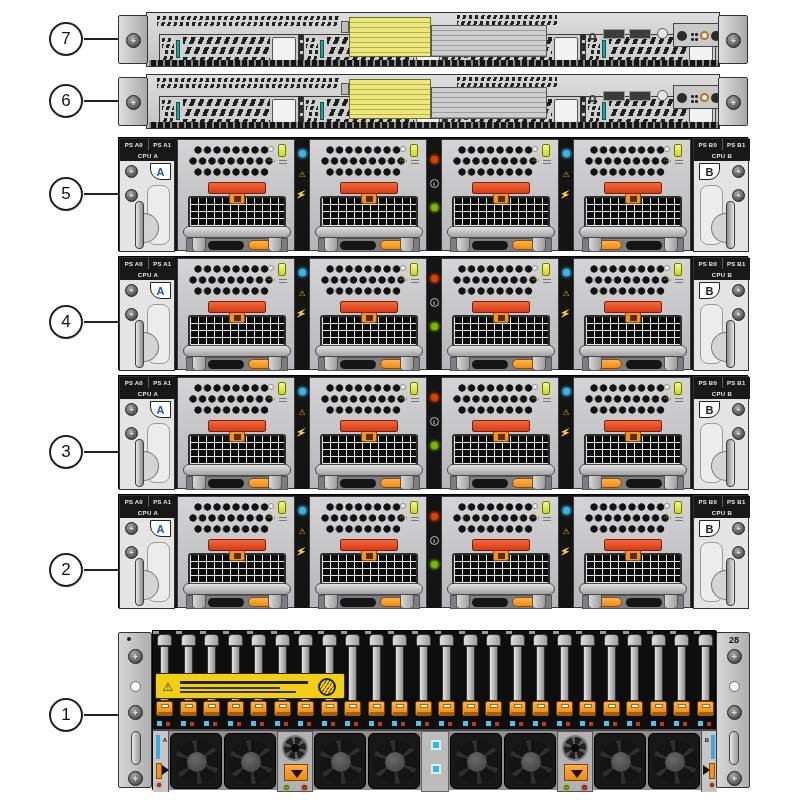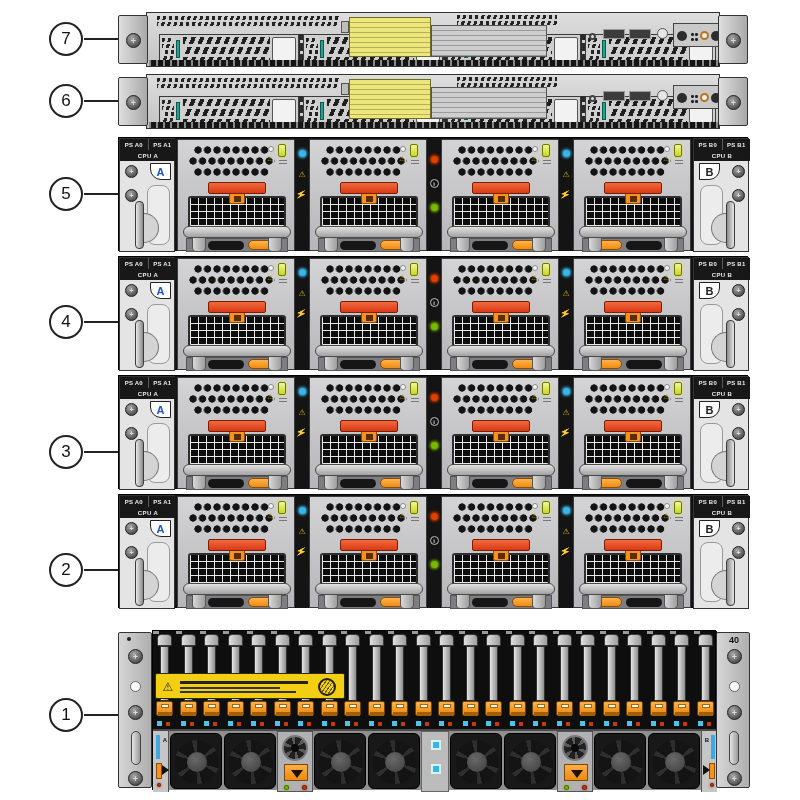--- a/index.html
+++ b/index.html
@@ -989,21 +989,21 @@
       </div>
       <div class="abs" style="left: 0px; top: 4px; width: 34px; height: 156px; background: linear-gradient(90deg, rgb(214, 214, 214), rgb(174, 174, 174)); border: 1px solid rgb(51, 51, 51); border-radius: 2px;">
         <div class="abs" style="left: 8px; top: 4px; width: 4px; height: 4px; background: rgb(34, 34, 34); border-radius: 50%;"></div>
         <div class="abs flexc" style="left: 9px; top: 16px; width: 15px; height: 15px; font-size: 9px; border-radius: 50%; background: radial-gradient(circle at 38% 32%, rgb(168, 168, 168), rgb(79, 79, 79) 75%); border: 1px solid rgb(31, 31, 31); color: rgb(220, 220, 220); font-weight: 700;">+</div>
         <div class="abs" style="left: 11px; top: 48px; width: 11px; height: 11px; background: rgb(250, 250, 250); border: 1px solid rgb(102, 102, 102); border-radius: 50%;"></div>
         <div class="abs flexc" style="left: 9px; top: 72px; width: 15px; height: 15px; font-size: 9px; border-radius: 50%; background: radial-gradient(circle at 38% 32%, rgb(168, 168, 168), rgb(79, 79, 79) 75%); border: 1px solid rgb(31, 31, 31); color: rgb(220, 220, 220); font-weight: 700;">+</div>
         <div class="abs" style="left: 12px; top: 98px; width: 10px; height: 34px; background: linear-gradient(90deg, rgb(230, 230, 230), rgb(154, 154, 154)); border: 1px solid rgb(68, 68, 68); border-radius: 5px;"></div>
         <div class="abs flexc" style="left: 9px; top: 138px; width: 15px; height: 15px; font-size: 9px; border-radius: 50%; background: radial-gradient(circle at 38% 32%, rgb(168, 168, 168), rgb(79, 79, 79) 75%); border: 1px solid rgb(31, 31, 31); color: rgb(220, 220, 220); font-weight: 700;">+</div>
       </div>
       <div class="abs" style="left: 598px; top: 4px; width: 34px; height: 156px; background: linear-gradient(90deg, rgb(214, 214, 214), rgb(174, 174, 174)); border: 1px solid rgb(51, 51, 51); border-radius: 2px;">
-        <div class="abs flexc" style="left: 7px; top: 1px; width: 20px; height: 12px; font-size: 9px; font-weight: 700; color: rgb(17, 17, 17);">40</div>
+        <div class="abs flexc" style="left: 7px; top: 1px; width: 20px; height: 12px; font-size: 9px; font-weight: 700; color: rgb(17, 17, 17);">28</div>
         <div class="abs flexc" style="left: 10px; top: 16px; width: 15px; height: 15px; font-size: 9px; border-radius: 50%; background: radial-gradient(circle at 38% 32%, rgb(168, 168, 168), rgb(79, 79, 79) 75%); border: 1px solid rgb(31, 31, 31); color: rgb(220, 220, 220); font-weight: 700;">+</div>
         <div class="abs" style="left: 12px; top: 48px; width: 11px; height: 11px; background: rgb(250, 250, 250); border: 1px solid rgb(102, 102, 102); border-radius: 50%;"></div>
         <div class="abs flexc" style="left: 10px; top: 72px; width: 15px; height: 15px; font-size: 9px; border-radius: 50%; background: radial-gradient(circle at 38% 32%, rgb(168, 168, 168), rgb(79, 79, 79) 75%); border: 1px solid rgb(31, 31, 31); color: rgb(220, 220, 220); font-weight: 700;">+</div>
         <div class="abs" style="left: 12px; top: 98px; width: 10px; height: 34px; background: linear-gradient(90deg, rgb(230, 230, 230), rgb(154, 154, 154)); border: 1px solid rgb(68, 68, 68); border-radius: 5px;"></div>
         <div class="abs flexc" style="left: 10px; top: 138px; width: 15px; height: 15px; font-size: 9px; border-radius: 50%; background: radial-gradient(circle at 38% 32%, rgb(168, 168, 168), rgb(79, 79, 79) 75%); border: 1px solid rgb(31, 31, 31); color: rgb(220, 220, 220); font-weight: 700;">+</div>
       </div>
     </div>
   </div>
 
 </body></html>

